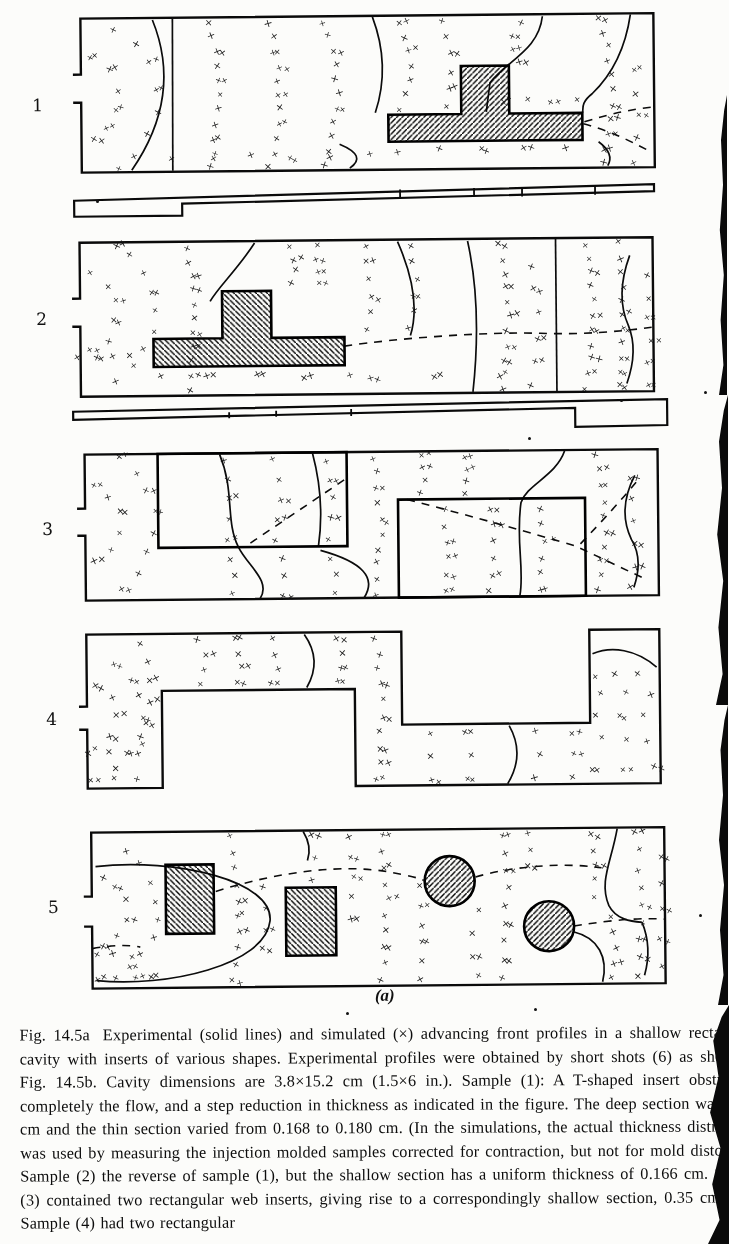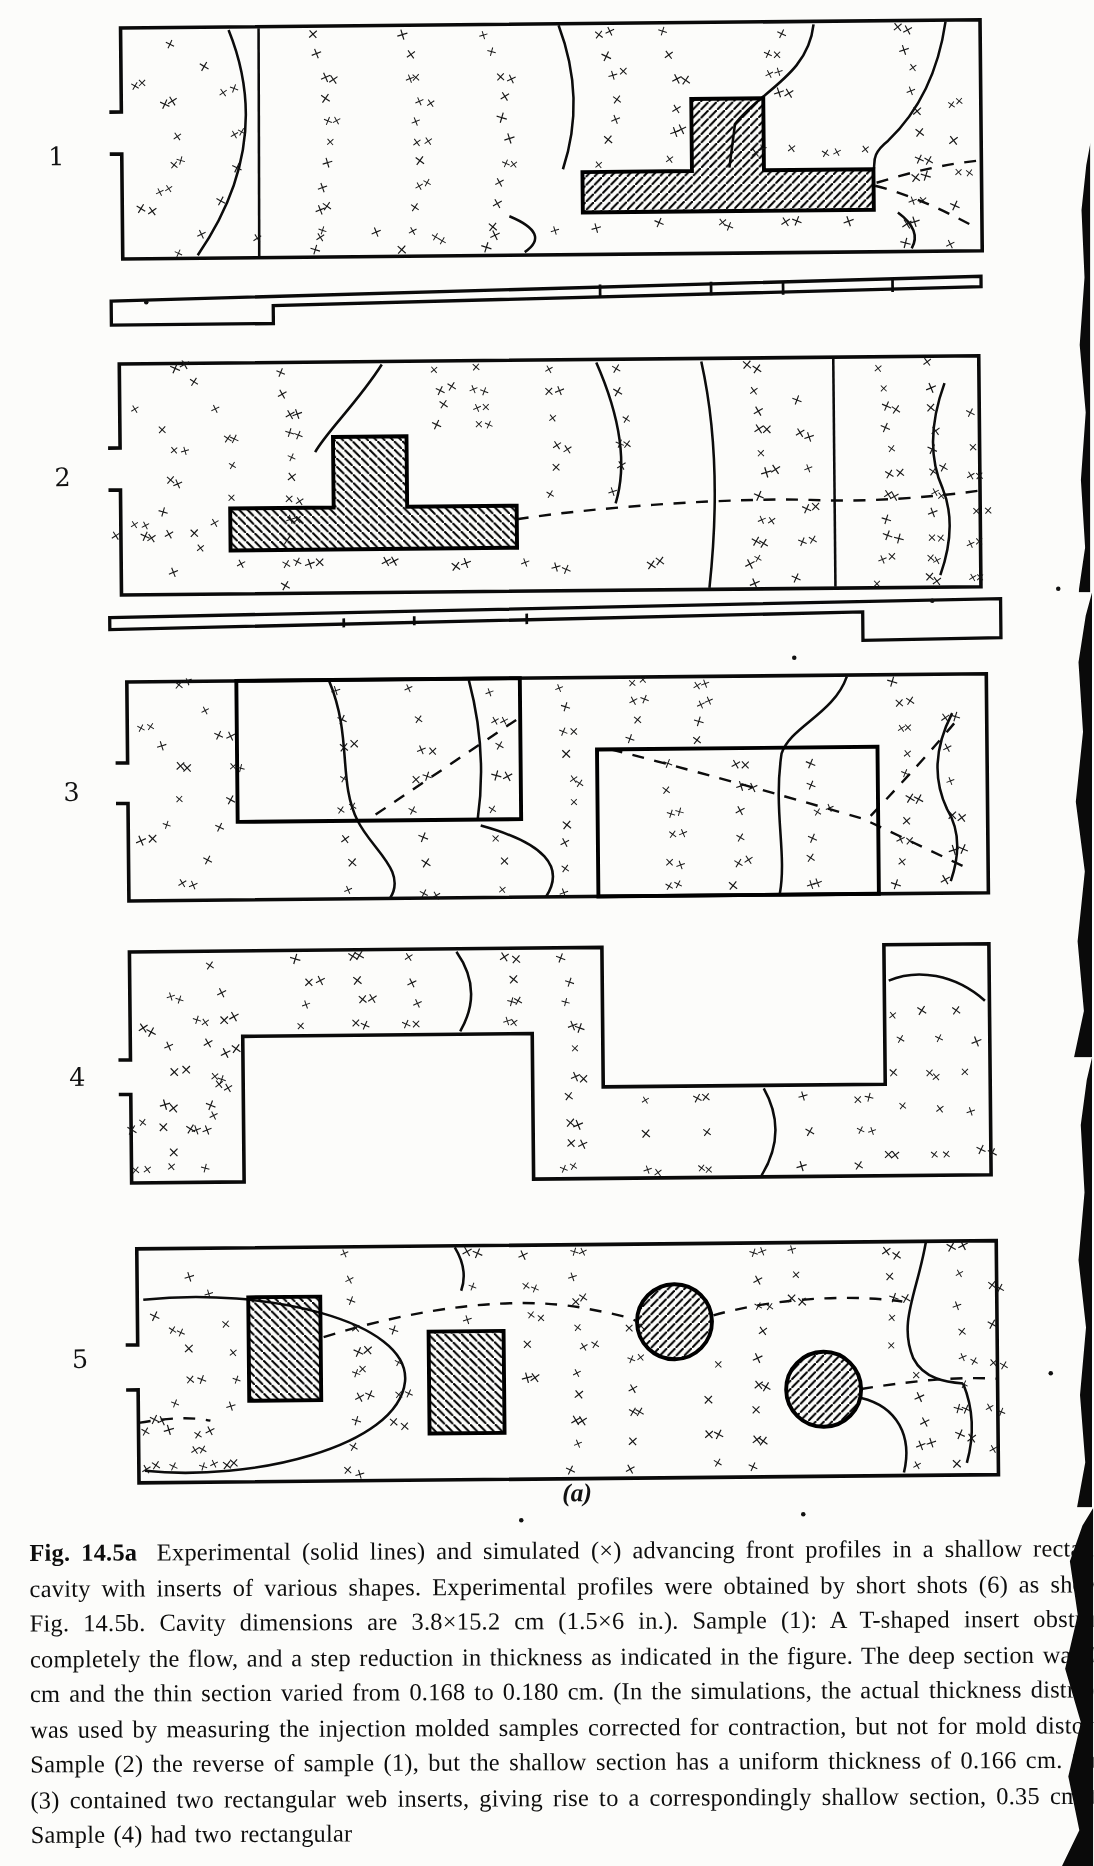--- a/index.html
+++ b/index.html
@@ -19,21 +19,21 @@
   .sub-label{
     position:absolute;left:350px;top:986px;width:60px;text-align:center;
     font:bold italic 17px "Liberation Serif",serif;color:#111;
   }
   .caption{
     position:absolute;left:20px;top:1022px;width:744px;
     font-size:16.3px;line-height:23.5px;color:#0d0d0d;
     text-align:justify;letter-spacing:0.15px;word-spacing:1.2px;
     transform:rotate(-0.25deg);
   }
-  .caption .figlabel{font-weight:bold;padding-right:13px;}
+  .caption .figlabel{font-weight:normal;padding-right:13px;}
   .scan-seg{position:absolute;background:#0a0a0a;}
   .speck{position:absolute;background:#111;border-radius:50%;}
   svg text{font-family:"DejaVu Sans",sans-serif;fill:#141414;}
 </style>
 </head>
 <body>
 
 <div class="figure-wrap">
   <svg width="0" height="0" style="position:absolute">
     <defs>

